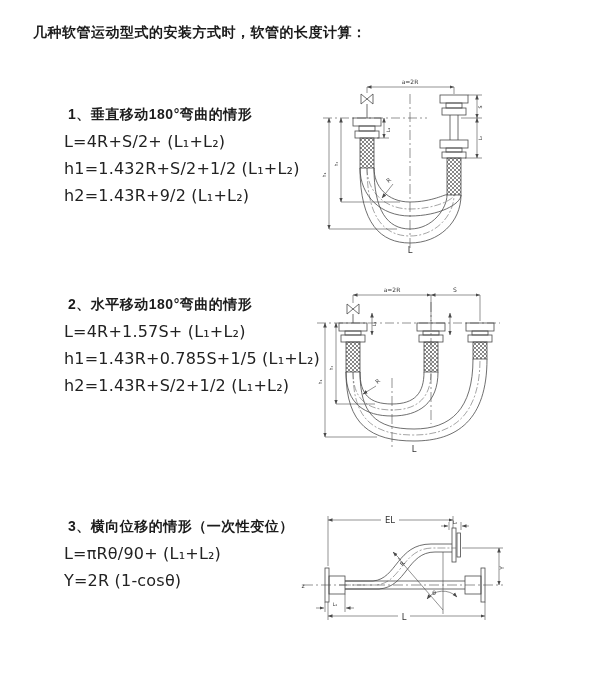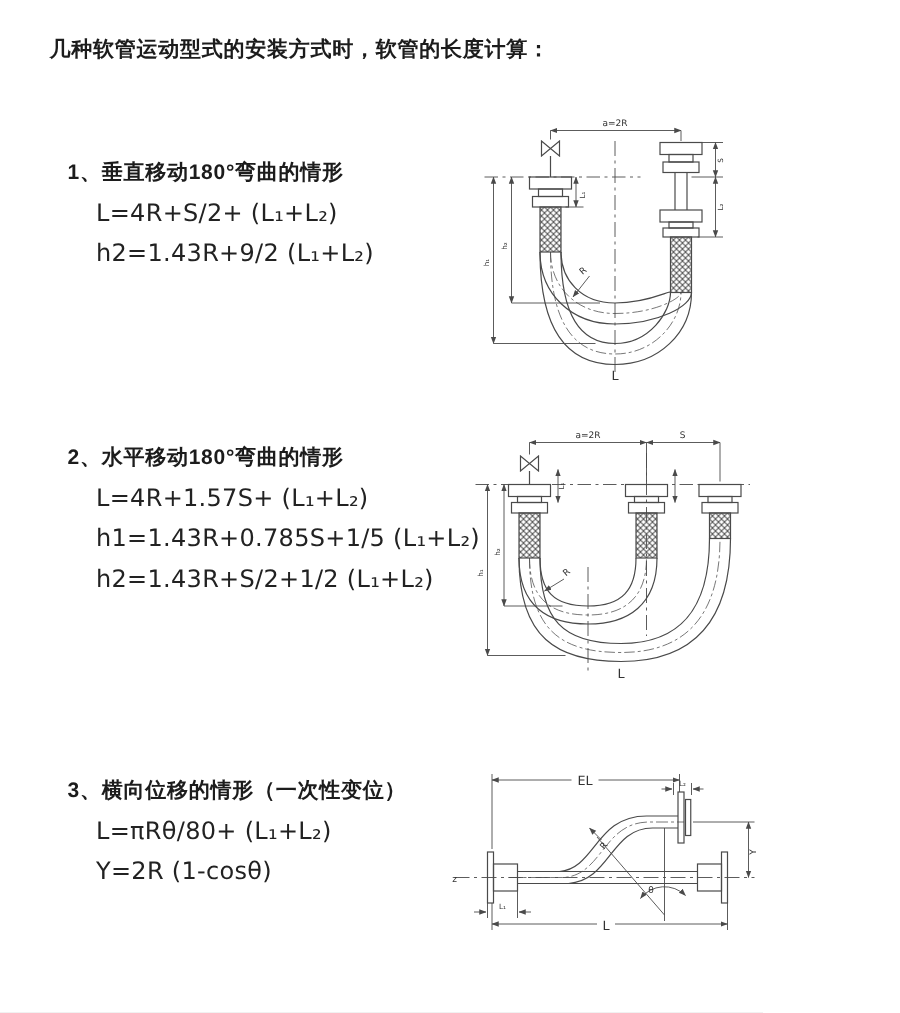--- a/index.html
+++ b/index.html
@@ -7,21 +7,21 @@
     position:relative;width:600px;height:675px;background:#ffffff;
     font-family:"Liberation Sans","DejaVu Sans",sans-serif;color:#1c1c1c;
     overflow:hidden;margin:0 auto;
   }
   .title{
     position:absolute;left:33px;top:24px;font-size:14px;font-weight:700;
     letter-spacing:0.5px;white-space:nowrap;
   }
   .section{position:absolute;left:45px;}
   .sec-heading{font-size:14px;font-weight:700;height:20px;line-height:20px;
-    margin-bottom:4px;white-space:nowrap;letter-spacing:0.5px;}
+    margin-bottom:4px;white-space:nowrap;letter-spacing:0.5px;margin-left:23px;}
   .formula{
     font-family:"DejaVu Sans",sans-serif;font-size:16px;line-height:27px;
     padding-left:19px;white-space:nowrap;letter-spacing:0.2px;color:#222;
   }
   .diag{position:absolute;}
   svg{font-family:"DejaVu Sans",sans-serif;}
   svg text{fill:#333;}
   .dim-t{font-size:6px;}
   .dim-s{font-size:4.8px;}
   .big-t{font-size:8.5px;}
@@ -29,33 +29,34 @@
 </head>
 <body>
 
 <div class="page">
 
   <div class="title">几种软管运动型式的安装方式时，软管的长度计算：</div>
 
   <div class="section" style="top:104px">
     <div class="sec-heading">1、垂直移动180°弯曲的情形</div>
     <div class="formula">L=4R+S/2+ (L₁+L₂)</div>
+    <div class="formula">h1=1.432R+S/2+1/2 (L₁+L₂)</div>
     <div class="formula">h2=1.43R+9/2 (L₁+L₂)</div>
   </div>
 
   <div class="section" style="top:294px">
     <div class="sec-heading">2、水平移动180°弯曲的情形</div>
     <div class="formula">L=4R+1.57S+ (L₁+L₂)</div>
     <div class="formula">h1=1.43R+0.785S+1/5 (L₁+L₂)</div>
     <div class="formula">h2=1.43R+S/2+1/2 (L₁+L₂)</div>
   </div>
 
   <div class="section" style="top:516px">
     <div class="sec-heading">3、横向位移的情形（一次性变位）</div>
-    <div class="formula">L=πRθ/80+ (L₁+L₂)</div>
+    <div class="formula">L=πRθ/90+ (L₁+L₂)</div>
     <div class="formula">Y=2R (1-cosθ)</div>
   </div>
 
   <svg class="diag" style="left:305px;top:72px" width="192" height="184" viewBox="0 0 192 184">
     <defs>
       <marker id="a1" viewBox="0 0 8 8" refX="7.5" refY="4" markerWidth="8" markerHeight="8" orient="auto-start-reverse">
         <path d="M0,1 L8,4 L0,7 z" fill="#4a4a4a"></path>
       </marker>
       <pattern id="b1" width="4" height="4" patternUnits="userSpaceOnUse">
         <path d="M0,0 L4,4 M4,0 L0,4" stroke="#555" stroke-width="0.7"></path>

